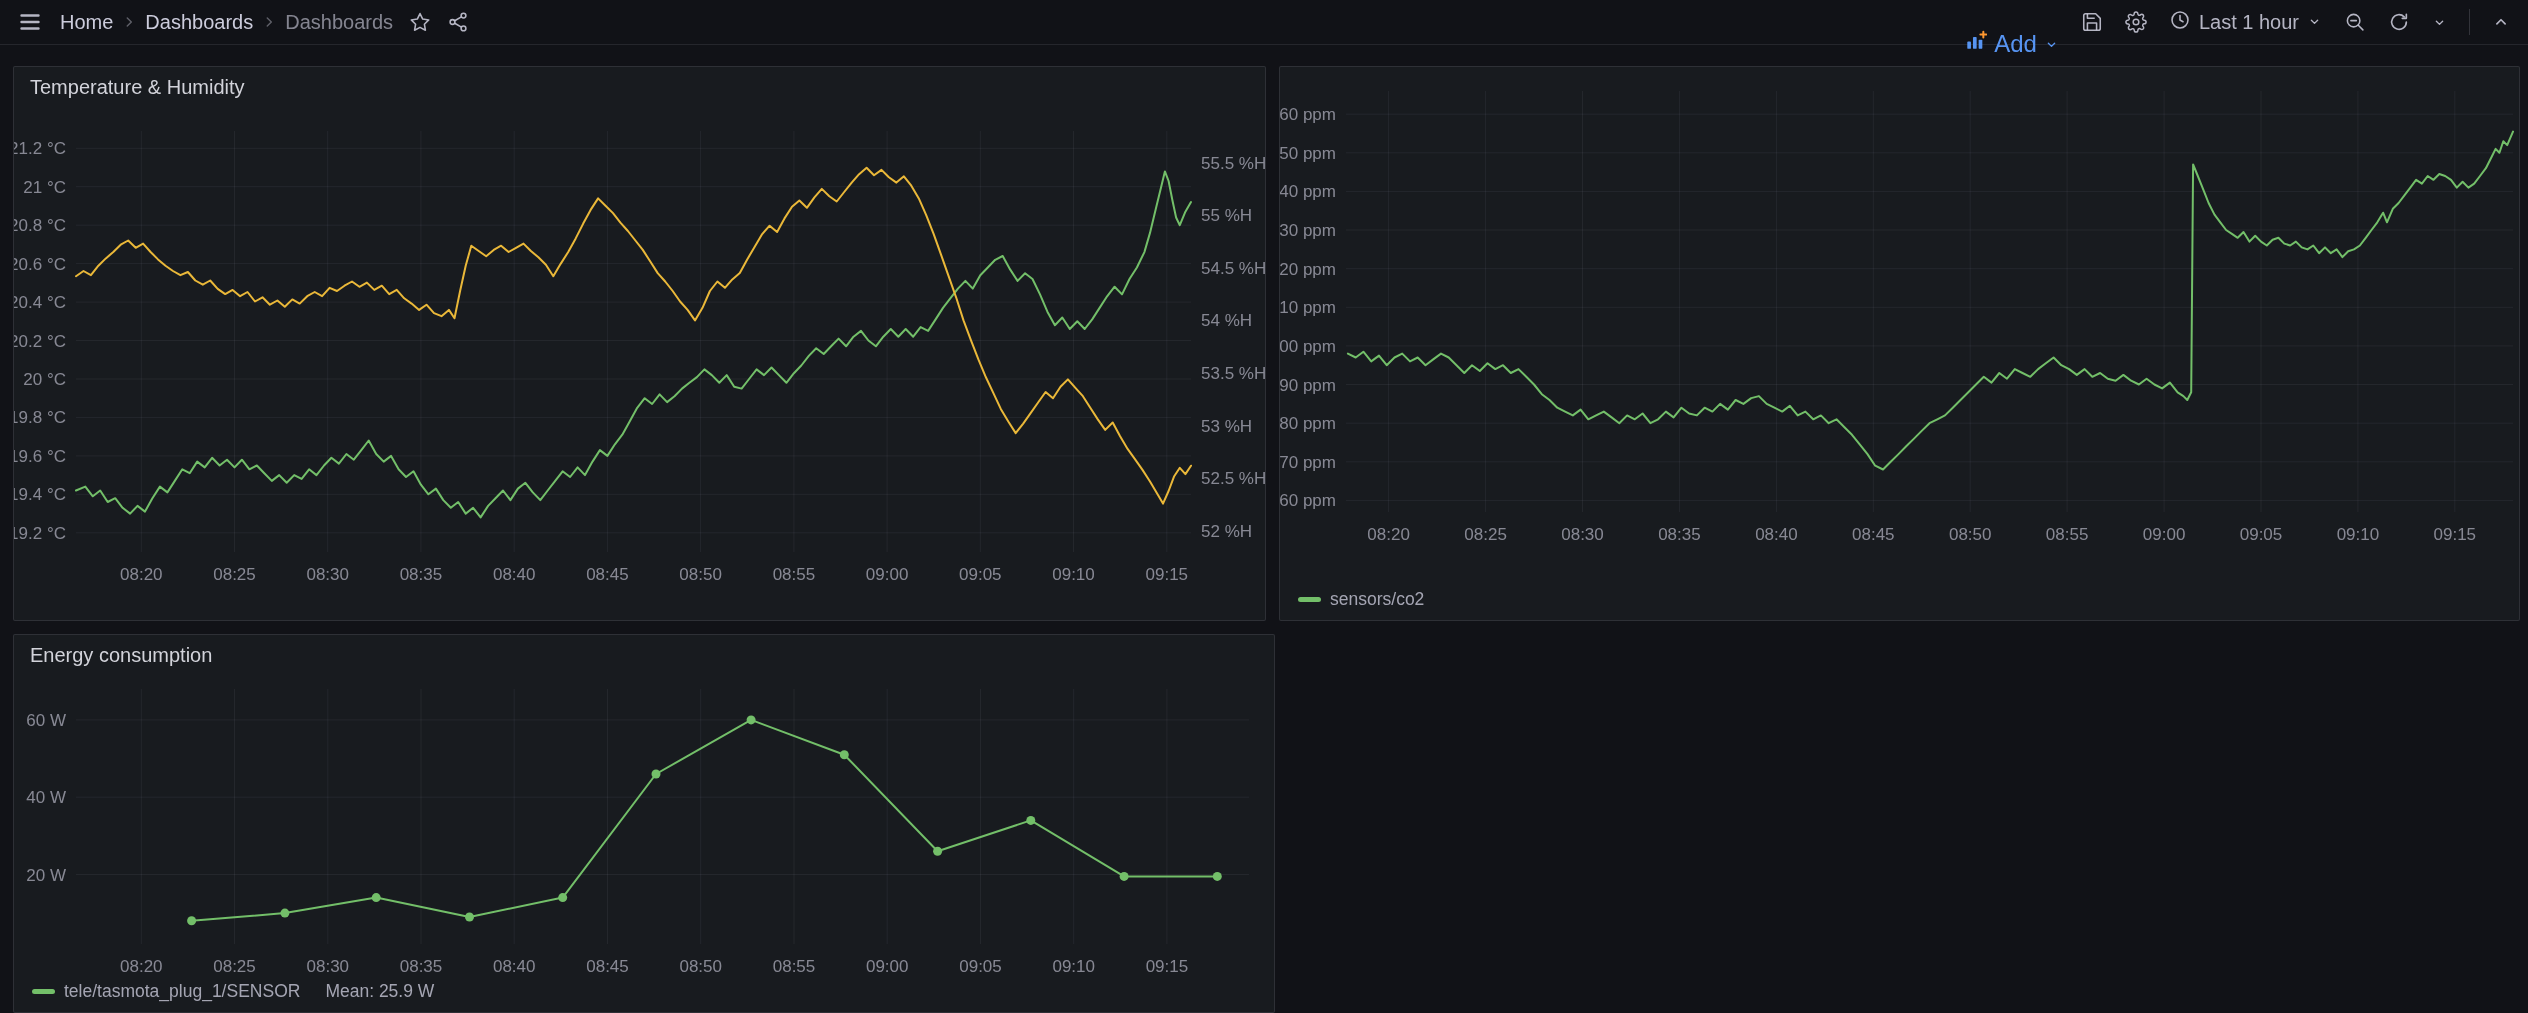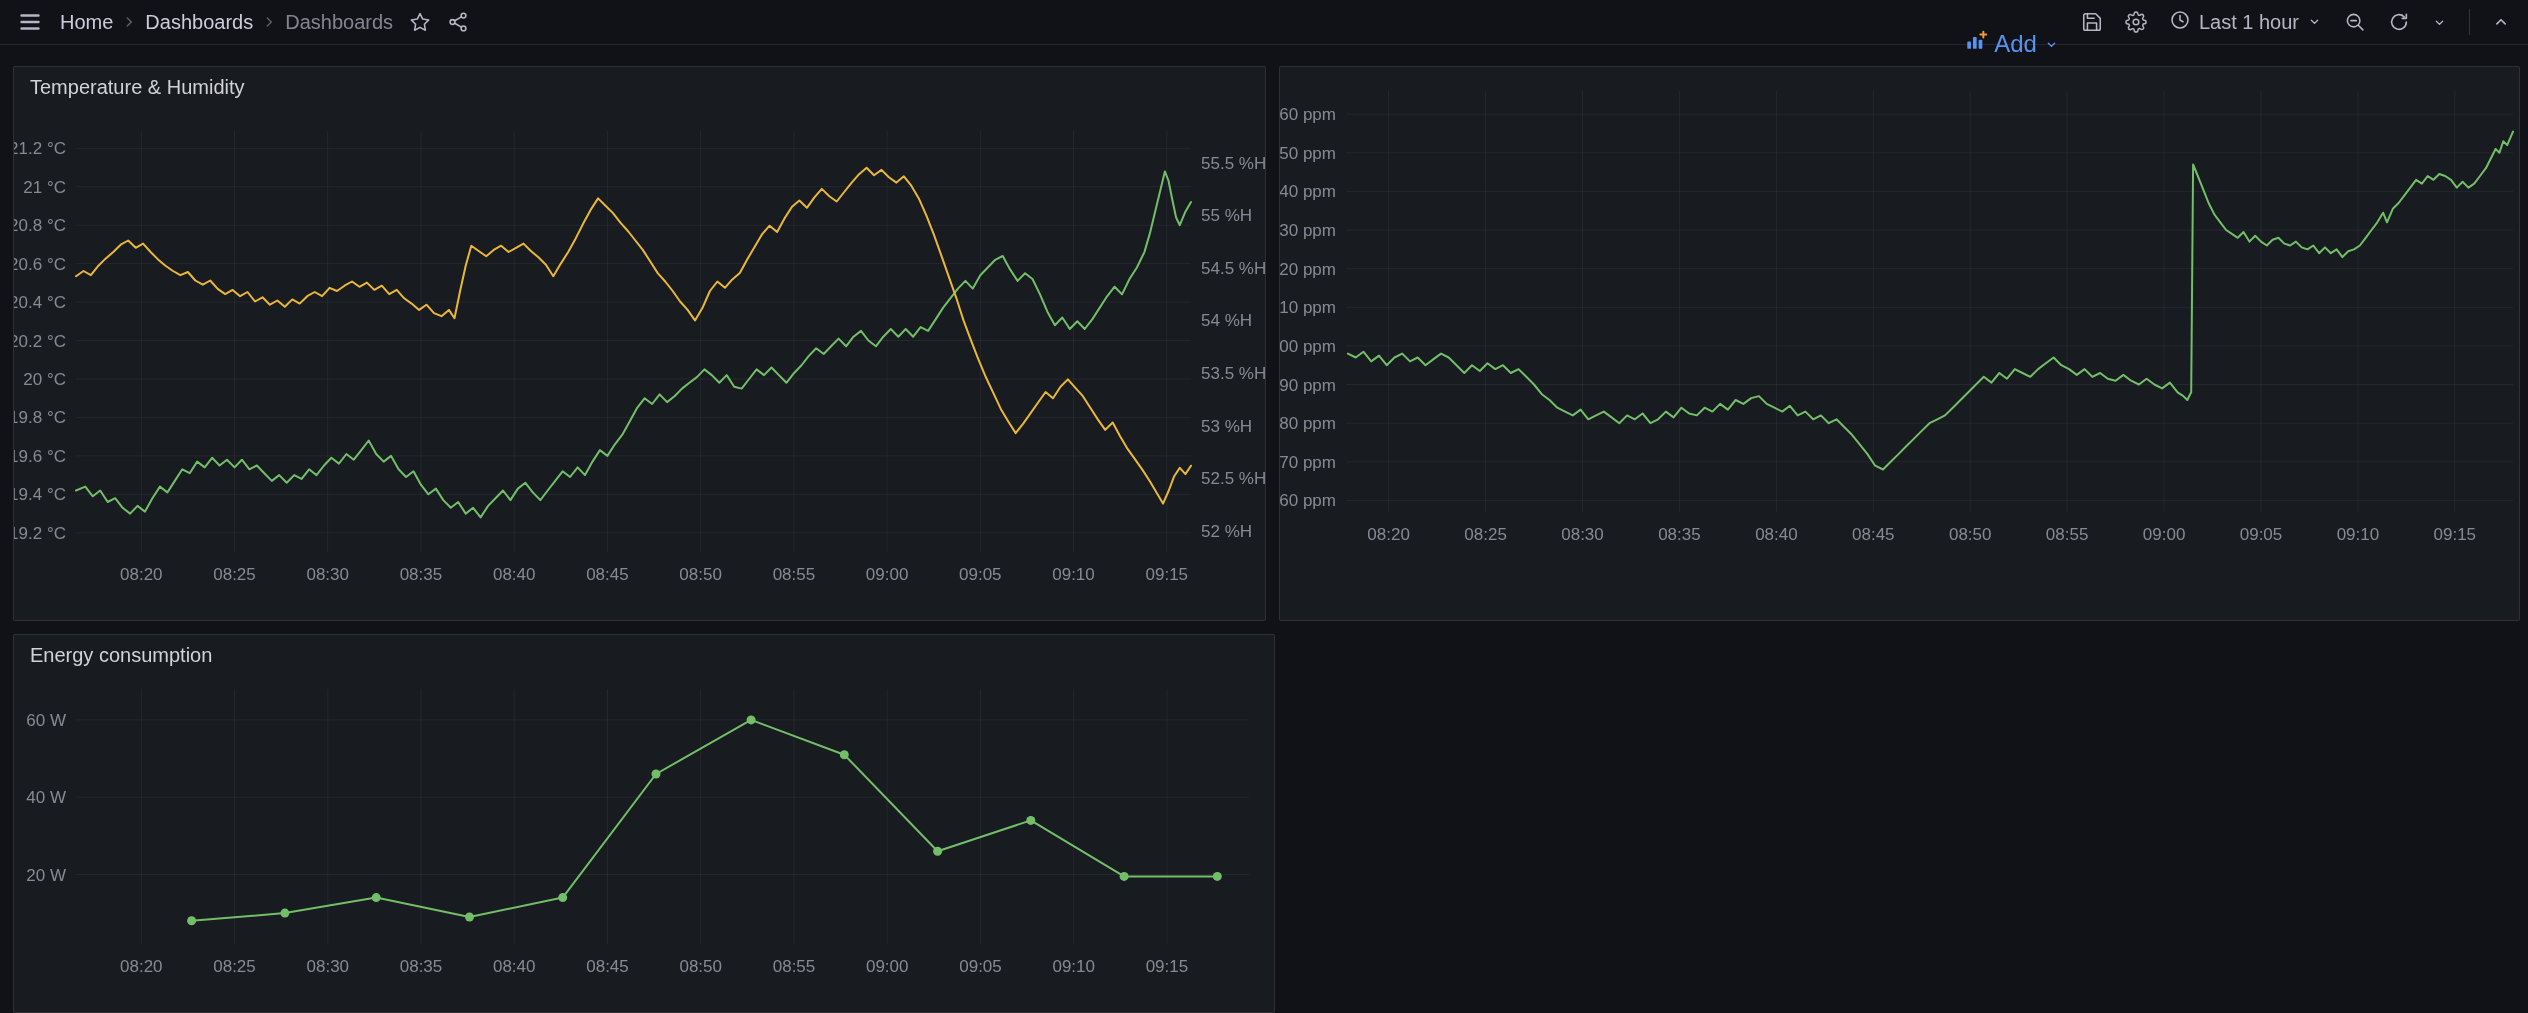--- a/index.html
+++ b/index.html
@@ -322,20 +322,26 @@
       <text x="496.4" y="473" class="tick" text-anchor="middle">08:40</text>
       <text x="593.3" y="473" class="tick" text-anchor="middle">08:45</text>
       <text x="690.2" y="473" class="tick" text-anchor="middle">08:50</text>
       <text x="787.1" y="473" class="tick" text-anchor="middle">08:55</text>
       <text x="884.1" y="473" class="tick" text-anchor="middle">09:00</text>
       <text x="981.0" y="473" class="tick" text-anchor="middle">09:05</text>
       <text x="1077.9" y="473" class="tick" text-anchor="middle">09:10</text>
       <text x="1174.8" y="473" class="tick" text-anchor="middle">09:15</text>
       <polyline points="67.9,286.6 75.7,290.5 83.4,284.7 91.2,294.4 99.0,288.6 106.7,298.2 114.5,290.5 122.2,286.6 130.0,294.4 137.7,290.5 145.5,298.2 153.2,292.4 161.0,286.6 168.7,290.5 176.5,298.2 184.3,306.0 192.0,298.2 199.8,304.0 207.5,296.3 215.3,302.1 223.0,298.2 230.8,306.0 238.5,302.1 246.3,309.8 254.0,317.5 261.8,327.2 269.5,333.0 277.3,340.7 285.1,344.6 292.8,348.4 300.6,342.6 308.3,352.3 316.1,348.4 323.8,344.6 331.6,350.4 339.3,356.2 347.1,348.4 354.8,352.3 362.6,346.5 370.4,356.2 378.1,352.3 385.9,344.6 393.6,350.4 401.4,340.7 409.1,346.5 416.9,348.4 424.6,340.7 432.4,344.6 440.1,336.9 447.9,342.6 455.6,333.0 463.4,336.9 471.2,331.1 478.9,329.1 486.7,336.9 494.4,340.7 502.2,344.6 509.9,338.8 517.7,348.4 525.4,344.6 533.2,352.3 540.9,348.4 548.7,356.2 556.5,352.3 564.2,360.0 572.0,367.8 579.7,377.4 587.5,387.1 595.2,398.7 603.0,402.5 610.7,394.8 618.5,387.1 626.2,379.3 634.0,371.6 641.7,363.9 649.5,356.2 657.3,352.3 665.0,348.4 672.8,340.7 680.5,333.0 688.3,325.3 696.0,317.5 703.8,309.8 711.5,315.6 719.3,306.0 727.0,311.7 734.8,302.1 742.5,306.0 750.3,309.8 758.1,302.1 765.8,296.3 773.6,290.5 781.3,298.2 789.1,302.1 796.8,307.9 804.6,302.1 812.3,309.8 820.1,306.0 827.8,311.7 835.6,313.7 843.4,307.9 851.1,313.7 858.9,317.5 866.6,311.7 874.4,317.5 882.1,321.4 889.9,315.6 897.6,325.3 903.4,329.1 907.3,333.0 911.2,325.3 913.1,97.4 917.0,107.0 920.9,116.7 924.8,126.4 928.6,136.0 934.5,147.6 940.3,155.3 946.1,163.0 951.9,166.9 957.7,170.8 963.5,165.0 969.4,174.6 975.2,168.8 981.0,174.6 986.8,178.5 992.6,172.7 998.4,170.8 1004.3,176.6 1010.1,178.5 1015.9,174.6 1021.7,180.4 1027.5,182.4 1033.3,178.5 1039.1,186.2 1045.0,180.4 1050.8,186.2 1056.6,182.4 1062.4,190.1 1068.2,184.3 1074.0,182.4 1079.9,178.5 1085.7,170.8 1091.5,163.0 1097.3,155.3 1103.1,145.7 1107.0,155.3 1112.8,141.8 1118.6,136.0 1124.4,128.3 1130.3,120.6 1136.1,112.8 1141.9,116.7 1147.7,109.0 1153.5,112.8 1159.3,107.0 1165.2,109.0 1171.0,112.8 1176.8,120.6 1182.6,114.8 1188.4,120.6 1194.2,116.7 1200.0,109.0 1205.9,101.2 1211.7,89.7 1215.6,81.9 1219.4,85.8 1223.3,74.2 1227.2,78.1 1233.0,64.6" fill="none" stroke="#73bf69" stroke-width="2" stroke-linejoin="round" stroke-linecap="round"></polyline>
     </svg>
+  <div class="legend">
+    <div class="legend-item">
+      <span class="legend-mark" style="background: rgb(115, 191, 105);"></span>
+      <span>sensors/co2</span>
+    </div>
+  </div>
 </section>
 
 <section class="panel" id="panel-2">
   <div class="panel-header">
     <span class="panel-title">Energy consumption</span>
   </div>
   <svg class="chart-svg" width="1251" height="305">
       <line x1="127.3" x2="127.3" y1="14" y2="269" class="grid"></line>
       <line x1="220.5" x2="220.5" y1="14" y2="269" class="grid"></line>
       <line x1="313.8" x2="313.8" y1="14" y2="269" class="grid"></line>
@@ -373,13 +379,20 @@
       <circle cx="455.5" cy="242.0" r="4.5" fill="#73bf69"></circle>
       <circle cx="548.7" cy="222.6" r="4.5" fill="#73bf69"></circle>
       <circle cx="642.0" cy="99.0" r="4.5" fill="#73bf69"></circle>
       <circle cx="737.1" cy="44.9" r="4.5" fill="#73bf69"></circle>
       <circle cx="830.3" cy="79.7" r="4.5" fill="#73bf69"></circle>
       <circle cx="923.6" cy="176.3" r="4.5" fill="#73bf69"></circle>
       <circle cx="1016.8" cy="145.4" r="4.5" fill="#73bf69"></circle>
       <circle cx="1110.1" cy="201.4" r="4.5" fill="#73bf69"></circle>
       <circle cx="1203.3" cy="201.4" r="4.5" fill="#73bf69"></circle>
     </svg>
+  <div class="legend">
+    <div class="legend-item">
+      <span class="legend-mark" style="background: rgb(115, 191, 105);"></span>
+      <span>tele/tasmota_plug_1/SENSOR</span>
+      <span class="legend-mean">Mean: 25.9 W</span>
+    </div>
+  </div>
 </section>
 
 </body></html>

